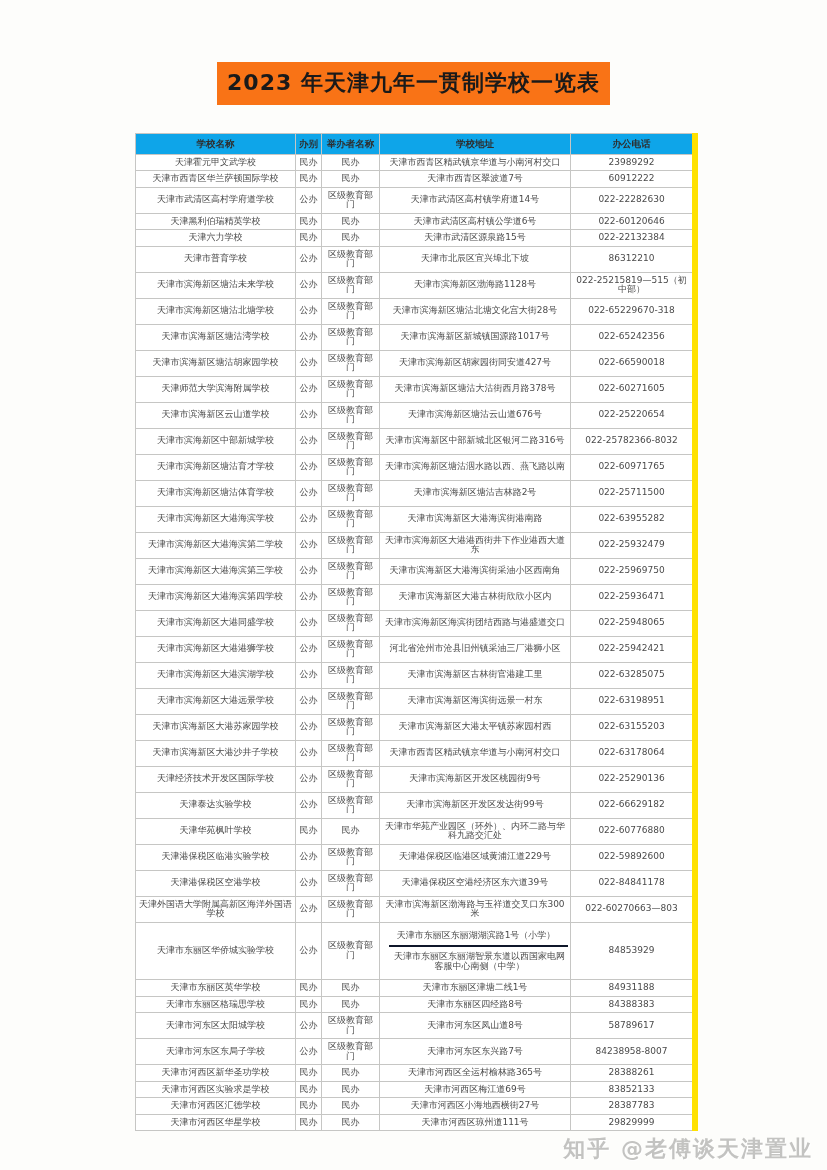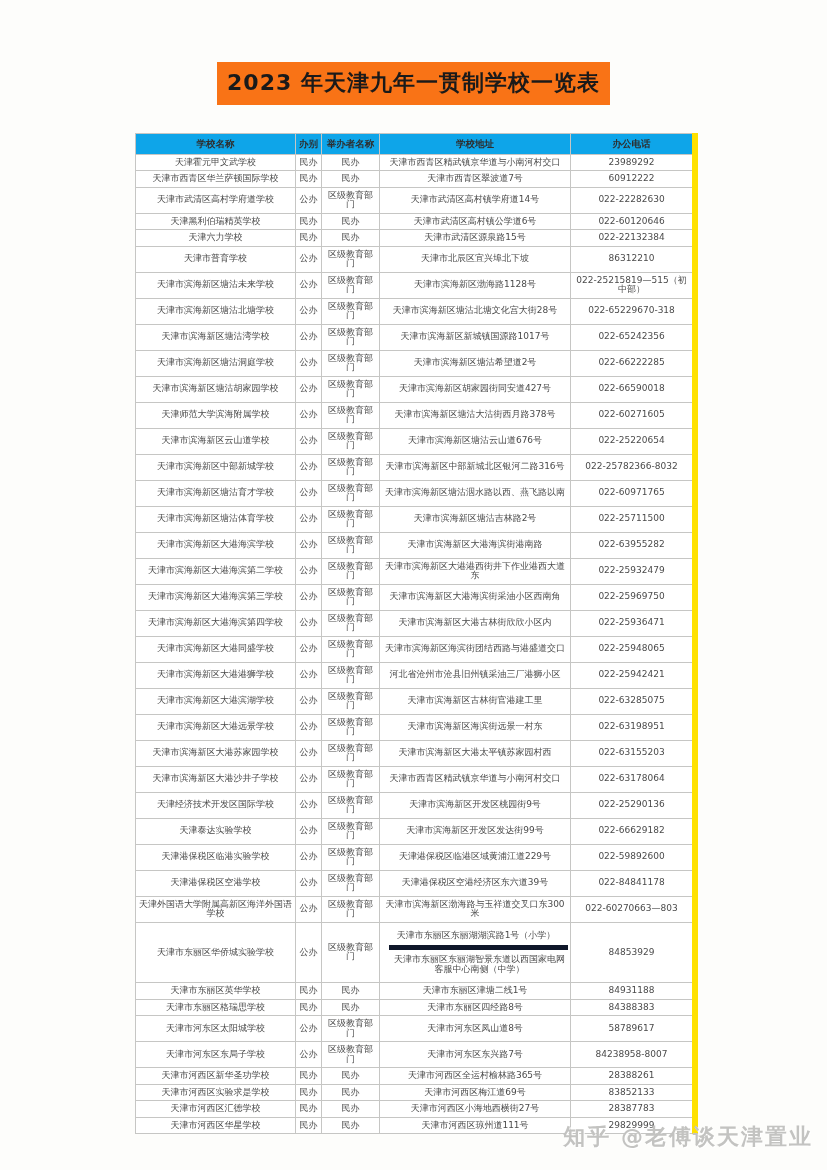--- a/index.html
+++ b/index.html
@@ -41,23 +41,23 @@
   }
   td.c-addr{text-align:left;padding-left:4px;}
   td.c-phone{font-size:8px;}
   col.c-name{width:160px;}
   col.c-type{width:26px;}
   col.c-org{width:58px;}
   col.c-addr{width:191px;}
   col.c-phone{width:122px;}
   td.addr-multi{padding:0;}
   .addr-line{padding:5px 2px 5px 4px;text-align:center;}
-  .addr-line + .addr-line{border-top:5px solid #0f172a;margin-left:7px;}
+  .addr-line + .addr-line{border-top:2px solid #0f172a;margin-left:7px;}
   .watermark{
-    position:absolute;right:14px;bottom:18px;
+    position:absolute;right:14px;bottom:6px;
     font-size:22px;font-weight:bold;letter-spacing:2px;
     color:#c3c3c1;
     text-shadow:1px 1px 0 #ffffff;
     white-space:nowrap;
   }
 </style>
 </head>
 <body>
 
 <div class="title-wrap">
@@ -140,27 +140,20 @@
           <td class="c-phone">022-65229670-318</td>
         </tr>
         <tr>
           <td class="c-name">天津市滨海新区塘沽湾学校</td>
           <td class="c-type">公办</td>
           <td class="c-org">区级教育部门</td>
           <td class="c-addr">天津市滨海新区新城镇国源路1017号</td>
           <td class="c-phone">022-65242356</td>
         </tr>
         <tr>
-          <td class="c-name">天津市滨海新区塘沽洞庭学校</td>
-          <td class="c-type">公办</td>
-          <td class="c-org">区级教育部门</td>
-          <td class="c-addr">天津市滨海新区塘沽希望道2号</td>
-          <td class="c-phone">022-66222285</td>
-        </tr>
-        <tr>
           <td class="c-name">天津市滨海新区塘沽胡家园学校</td>
           <td class="c-type">公办</td>
           <td class="c-org">区级教育部门</td>
           <td class="c-addr">天津市滨海新区胡家园街同安道427号</td>
           <td class="c-phone">022-66590018</td>
         </tr>
         <tr>
           <td class="c-name">天津师范大学滨海附属学校</td>
           <td class="c-type">公办</td>
           <td class="c-org">区级教育部门</td>
@@ -271,20 +264,27 @@
           <td class="c-org">区级教育部门</td>
           <td class="c-addr">天津市滨海新区开发区桃园街9号</td>
           <td class="c-phone">022-25290136</td>
         </tr>
         <tr>
           <td class="c-name">天津泰达实验学校</td>
           <td class="c-type">公办</td>
           <td class="c-org">区级教育部门</td>
           <td class="c-addr">天津市滨海新区开发区发达街99号</td>
           <td class="c-phone">022-66629182</td>
+        </tr>
+        <tr>
+          <td class="c-name">天津华苑枫叶学校</td>
+          <td class="c-type">民办</td>
+          <td class="c-org">民办</td>
+          <td class="c-addr">天津市华苑产业园区（环外）、内环二路与华科九路交汇处</td>
+          <td class="c-phone">022-60776880</td>
         </tr>
         <tr>
           <td class="c-name">天津港保税区临港实验学校</td>
           <td class="c-type">公办</td>
           <td class="c-org">区级教育部门</td>
           <td class="c-addr">天津港保税区临港区域黄浦江道229号</td>
           <td class="c-phone">022-59892600</td>
         </tr>
         <tr>
           <td class="c-name">天津港保税区空港学校</td>

